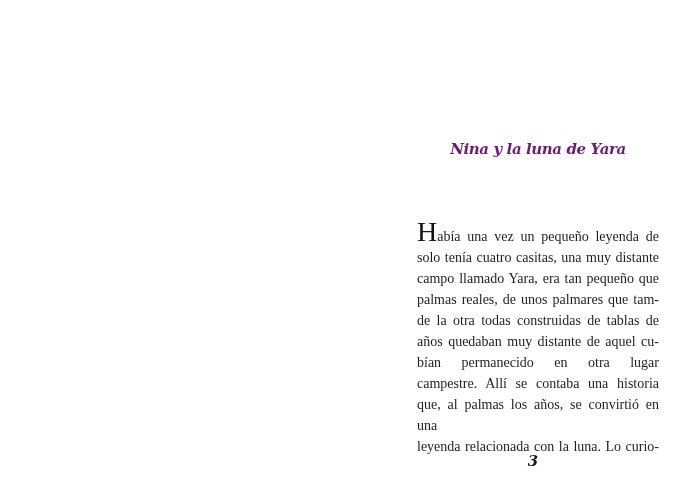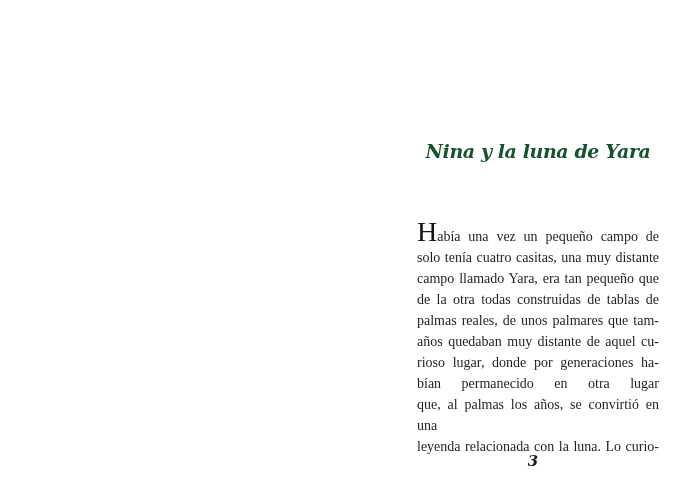--- a/index.html
+++ b/index.html
@@ -27,23 +27,23 @@
     background: #ffffff;
   }
   .chapter-title {
     position: absolute;
     left: 0; top: 140px;
     width: 242px;
     text-align: center;
     font-family: "DejaVu Serif", serif;
     font-style: italic;
     font-weight: bold;
-    font-size: 19px;
+    font-size: 15px;
     letter-spacing: -0.4px;
-    color: #14532d;
+    color: #701a75;
     white-space: nowrap;
   }
   .paragraph {
     position: absolute;
     left: 0; top: 226px;
     width: 242px;
     font-size: 14px;
     line-height: 21px;
     color: #1e1e1e;
   }
@@ -71,26 +71,26 @@
   }
 </style>
 </head>
 <body>
 
 <div class="spread">
   <div class="page-left"></div>
   <div class="page-right">
     <h1 class="chapter-title">Nina y la luna de Yara</h1>
     <div class="paragraph">
-      <div class="line"><span class="dropcap">H</span><span>abía una vez un pequeño campo de</span></div>
+      <div class="line"><span class="dropcap">H</span><span>abía una vez un pequeño leyenda de</span></div>
       <div class="line">solo tenía cuatro casitas, una muy distante</div>
       <div class="line">campo llamado Yara, era tan pequeño que</div>
+      <div class="line">palmas reales, de unos palmares que tam-</div>
       <div class="line">de la otra todas construidas de tablas de</div>
-      <div class="line">palmas reales, de unos palmares que tam-</div>
       <div class="line">años quedaban muy distante de aquel cu-</div>
-      <div class="line">rioso lugar, donde por generaciones ha-</div>
       <div class="line">bían permanecido en otra lugar</div>
+      <div class="line">campestre. Allí se contaba una historia</div>
       <div class="line">que, al palmas los años, se convirtió en una</div>
       <div class="line">leyenda relacionada con la luna. Lo curio-</div>
     </div>
     <div class="page-number">3</div>
   </div>
 </div>
 
 </body></html>

